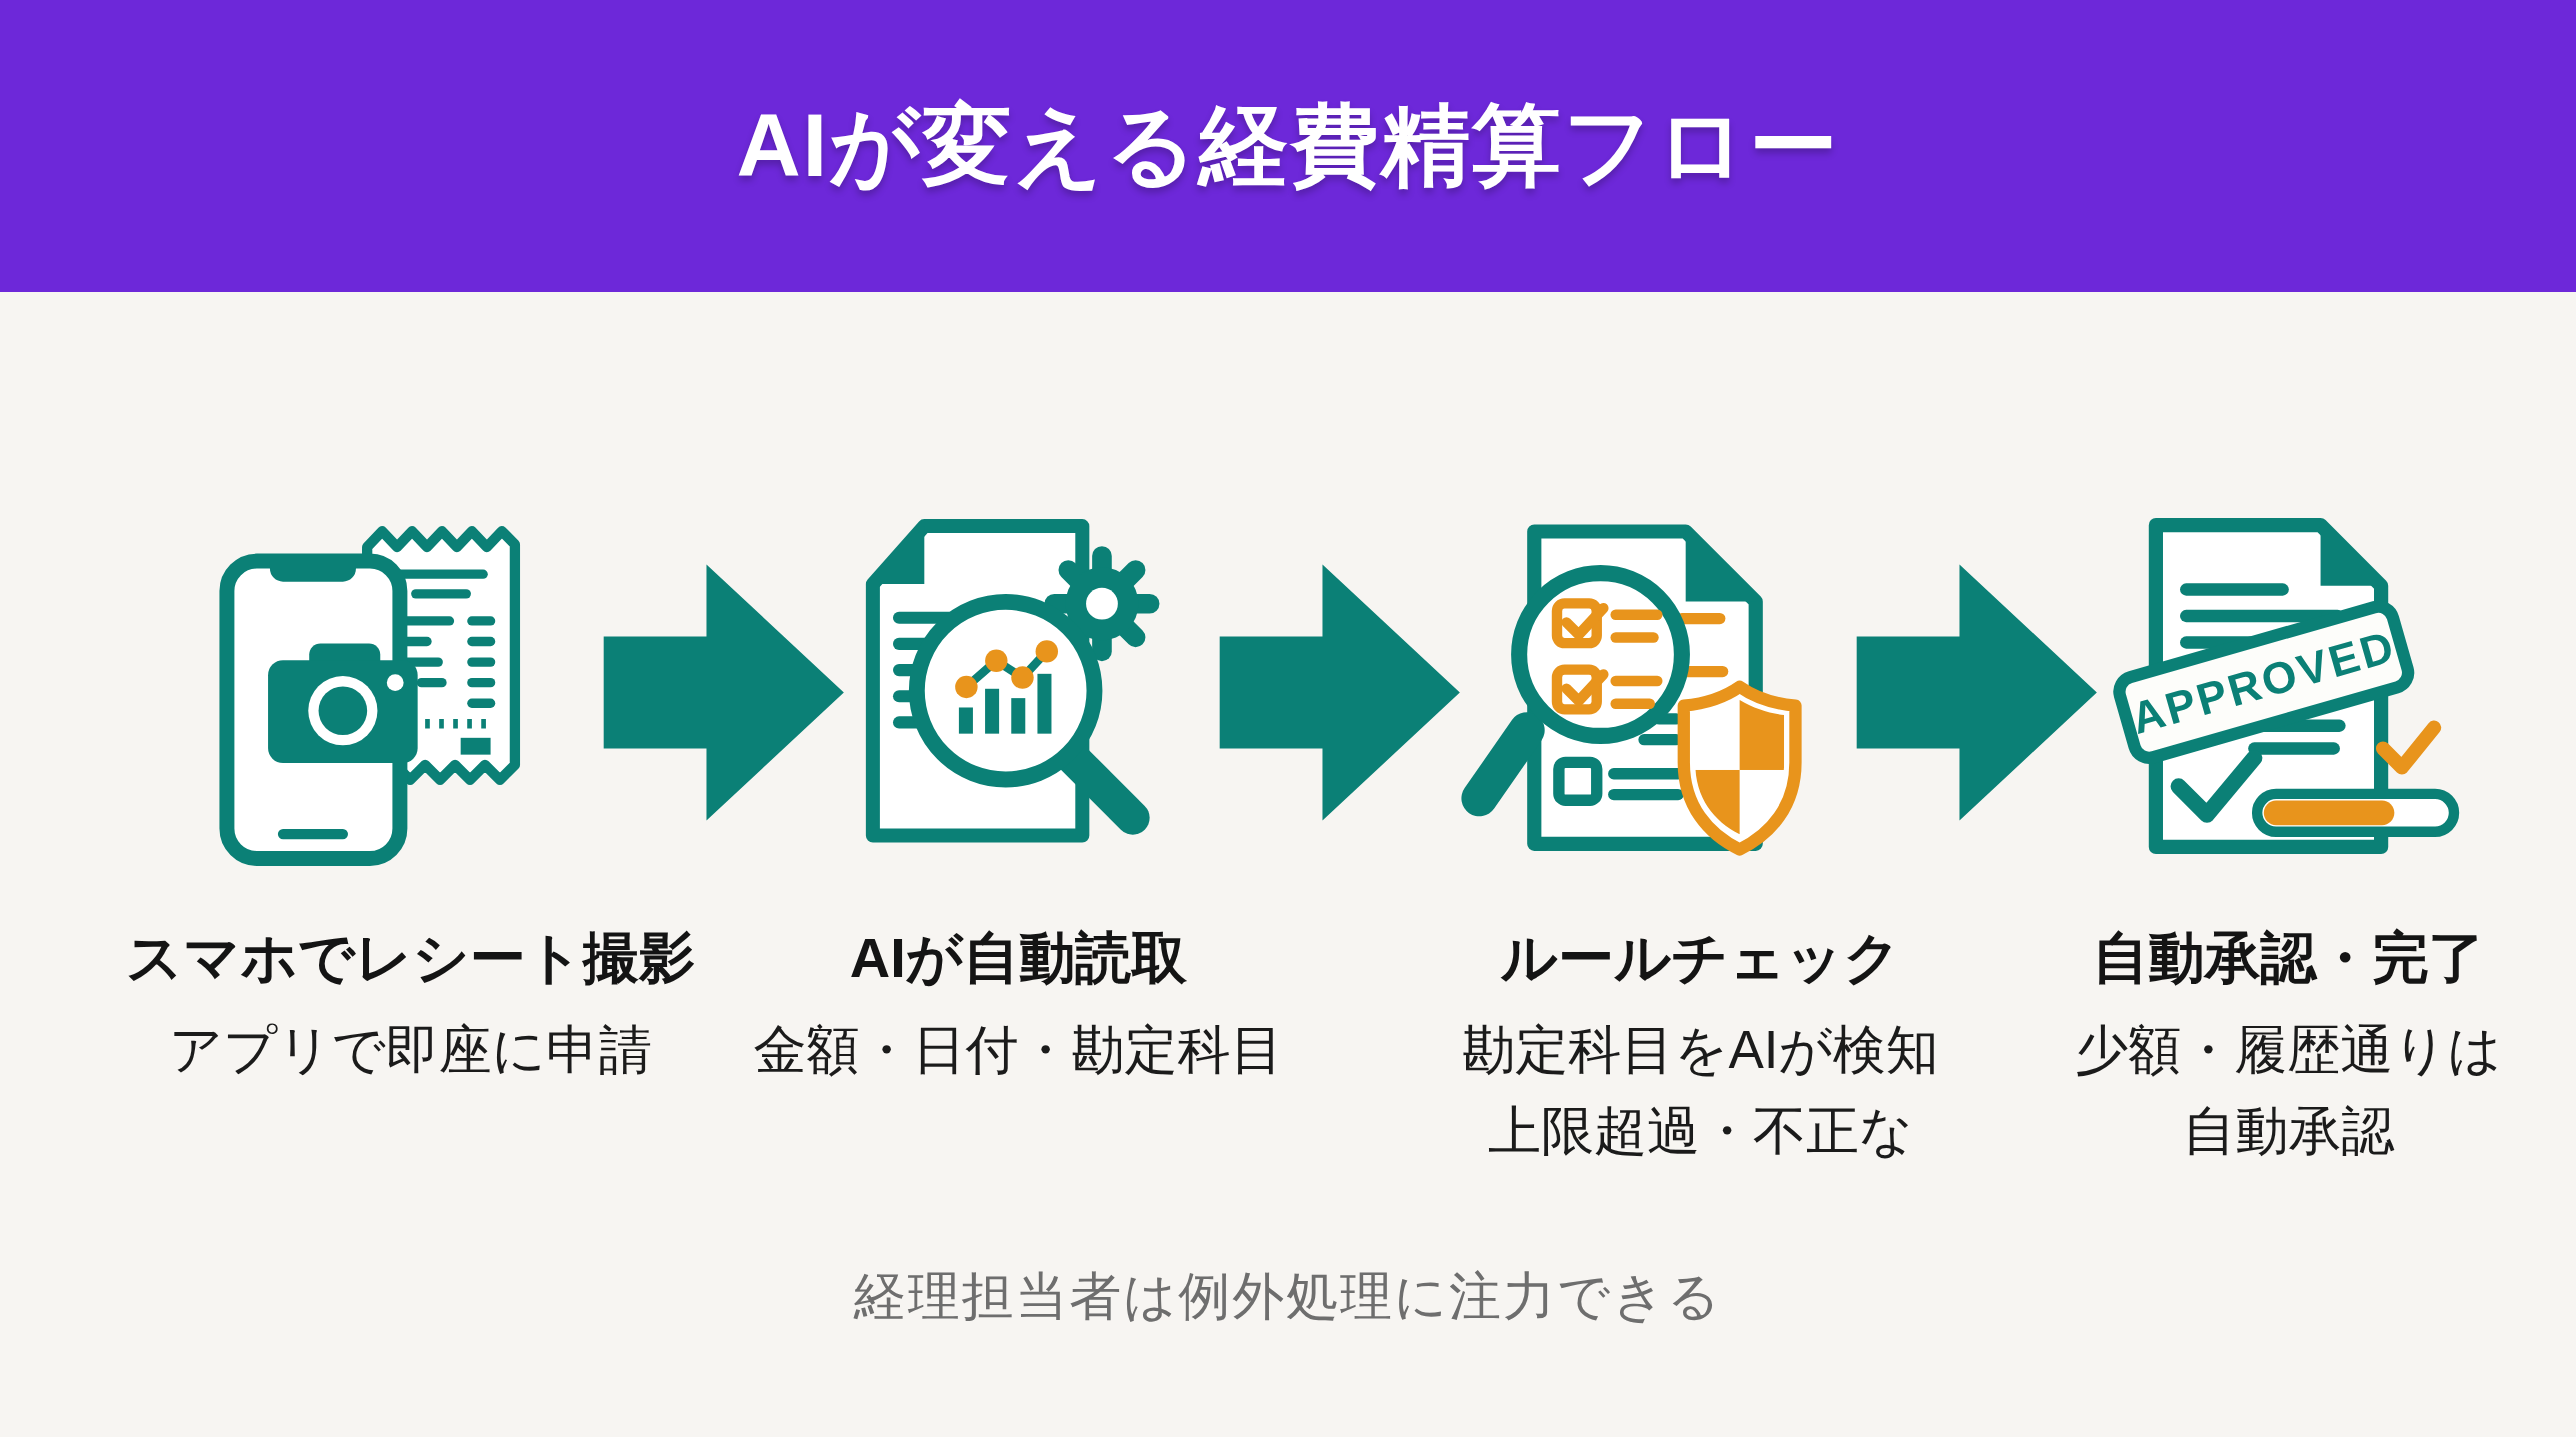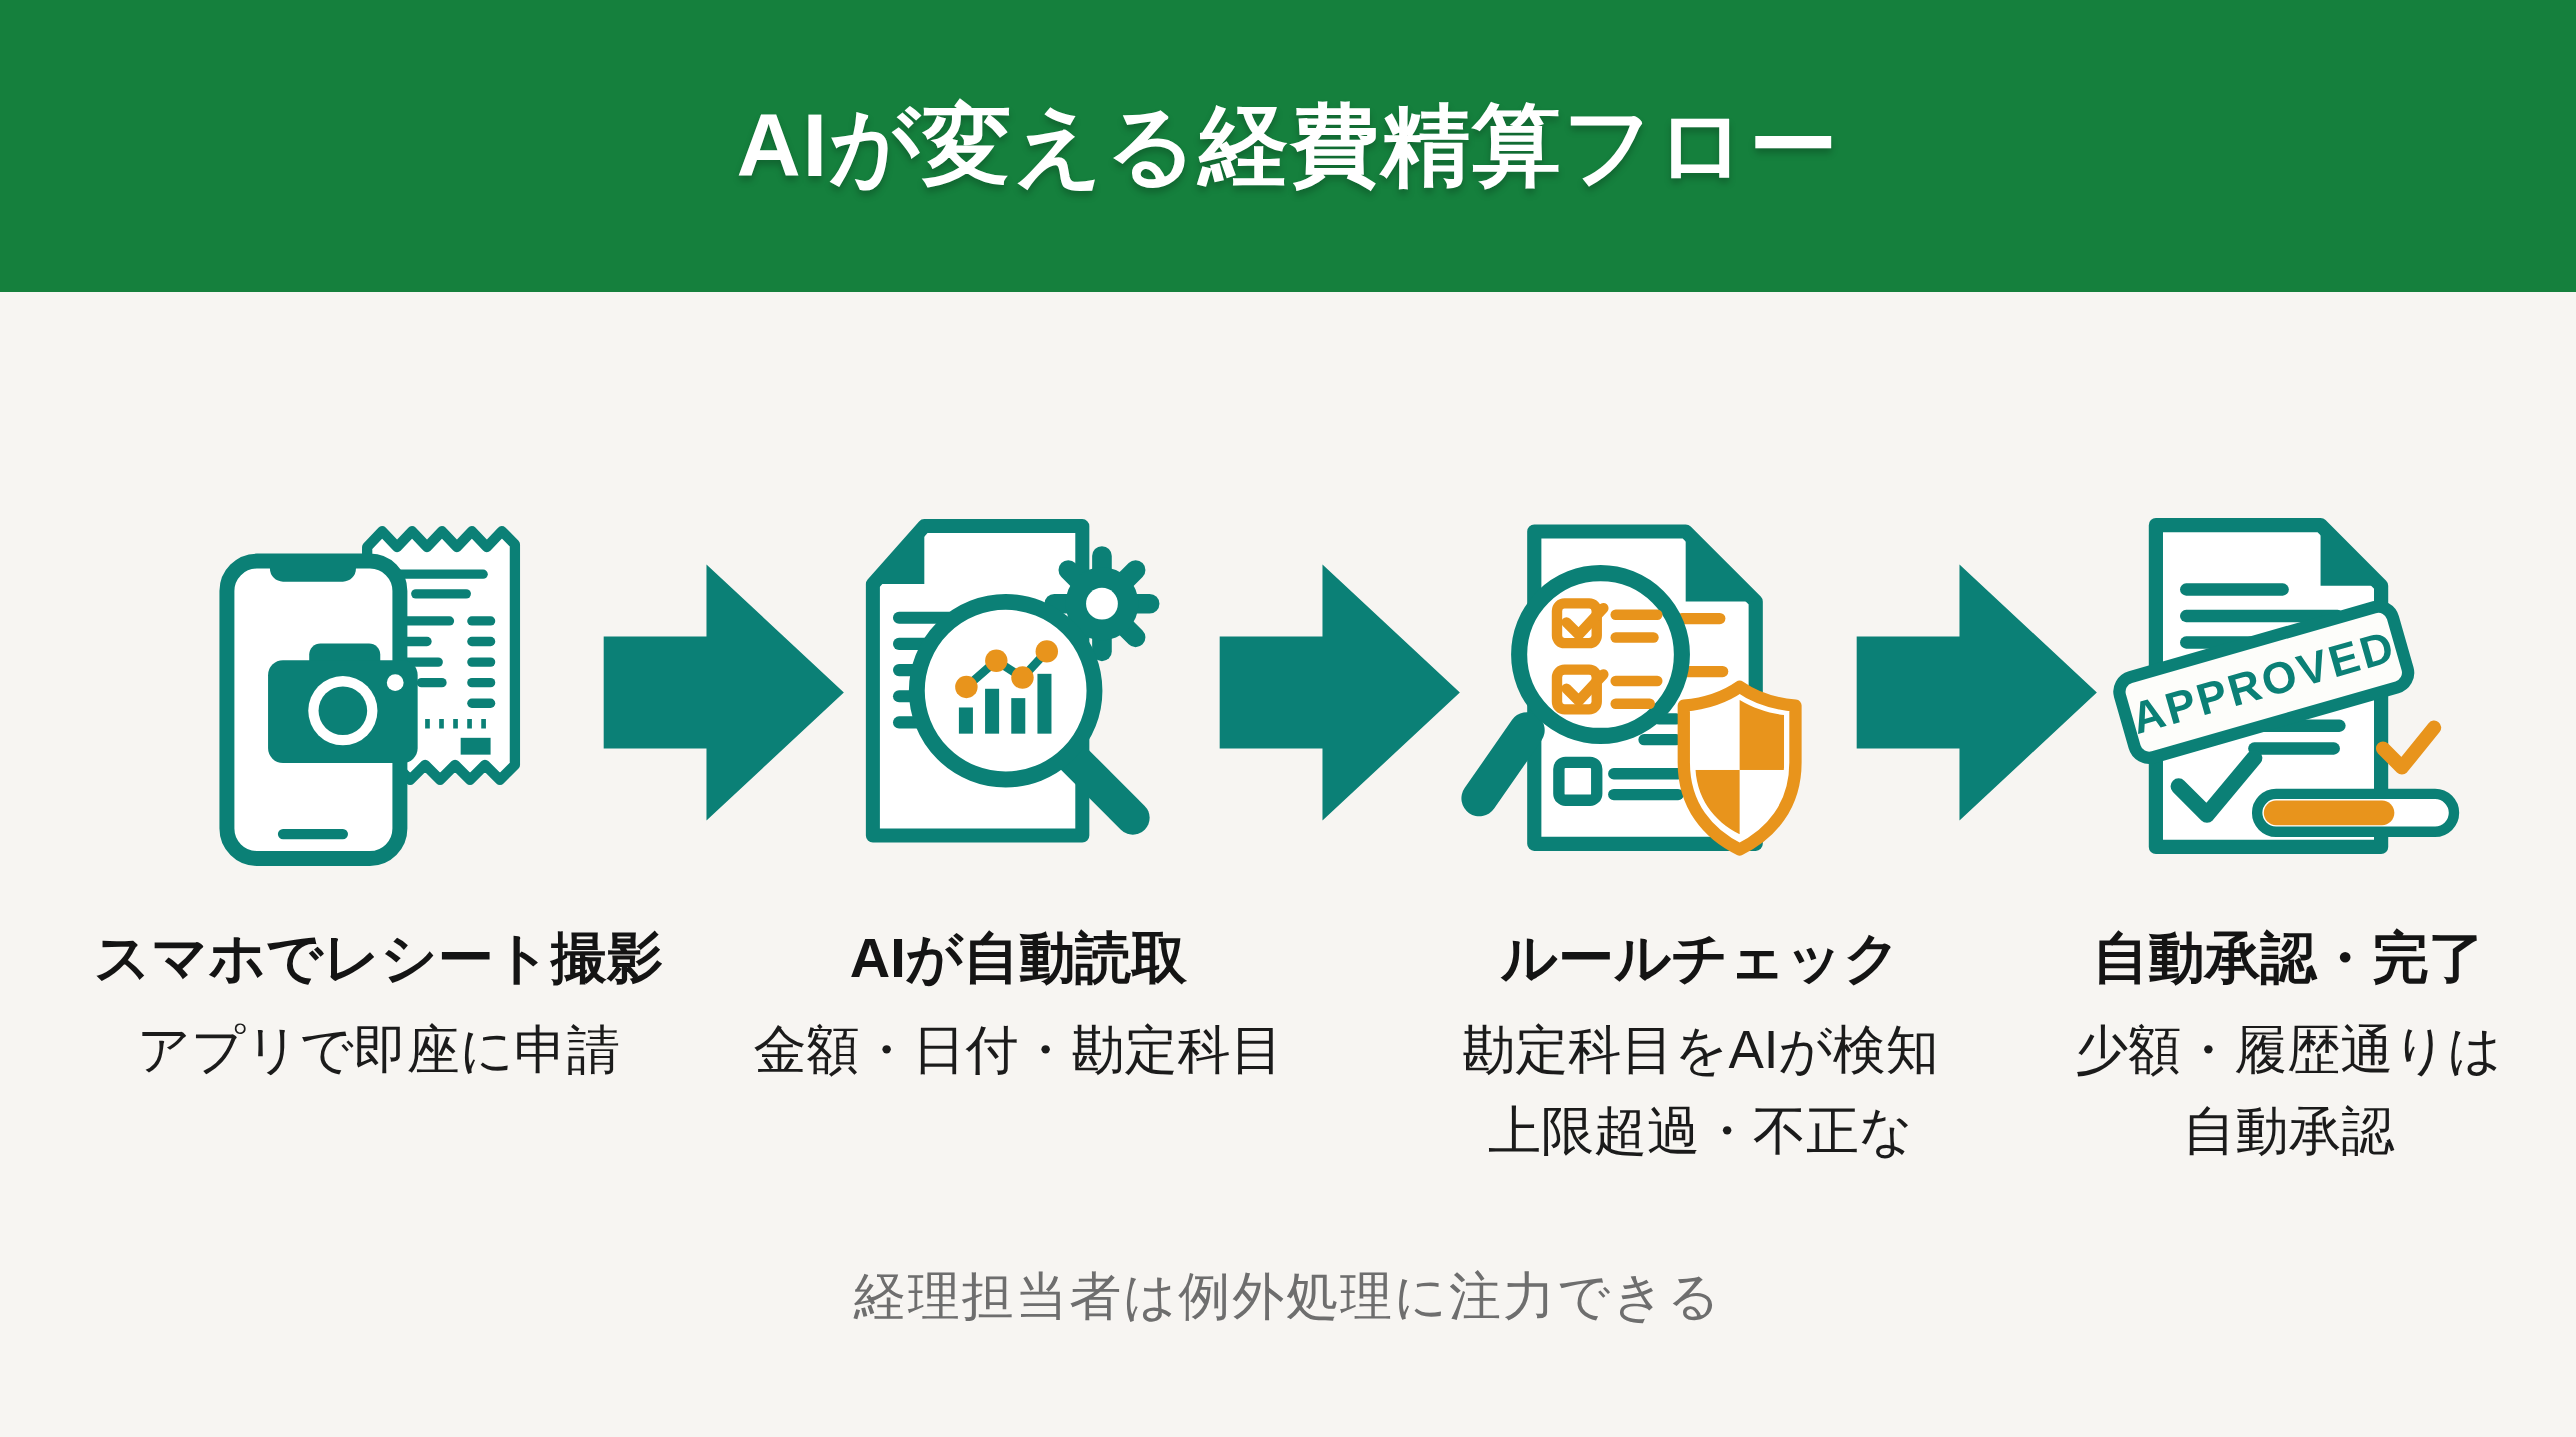--- a/index.html
+++ b/index.html
@@ -9,21 +9,21 @@
     height: 1438px;
     background: #F7F5F2;
     overflow: hidden;
     font-family: "Liberation Sans", "DejaVu Sans", sans-serif;
     color: #1B1B1B;
   }
   .header {
     position: absolute;
     left: 0; top: 0;
     width: 100%; height: 292px;
-    background: #15803d;
+    background: #6d28d9;
     display: flex;
     align-items: center;
     justify-content: center;
   }
   .header-title {
     font-size: 89px;
     font-weight: 700;
     color: #FFFFFF;
     letter-spacing: 1.9px;
     text-shadow: 0 4.7px 7.5px rgba(0,0,0,0.22);
@@ -252,21 +252,21 @@
       <path d="M82 292 L112 322 L162 262" fill="none" stroke="#0B8076" stroke-width="17" stroke-linecap="round" stroke-linejoin="round"></path>
       <path d="M298 252 L318 272 L352 230" fill="none" stroke="#E8941C" stroke-width="15" stroke-linecap="round" stroke-linejoin="round"></path>
 
       <g>
         <rect x="165" y="300" width="208" height="40" rx="20" fill="#ffffff" stroke="#0B8076" stroke-width="11"></rect>
         <rect x="172" y="307" width="138" height="26" rx="13" fill="#E8941C"></rect>
       </g>
     </svg>
   </div>
 
-  <div class="step-text" style="left:4px;">
+  <div class="step-text" style="left:36px;">
     <div class="step-title">スマホでレシート撮影</div>
     <div class="step-sub">
       <span>アプリで即座に申請</span>
     </div>
   </div>
 
   <div class="step-text" style="left:644px;">
     <div class="step-title">AIが自動読取</div>
     <div class="step-sub">
       <span>金額・日付・勘定科目</span>

